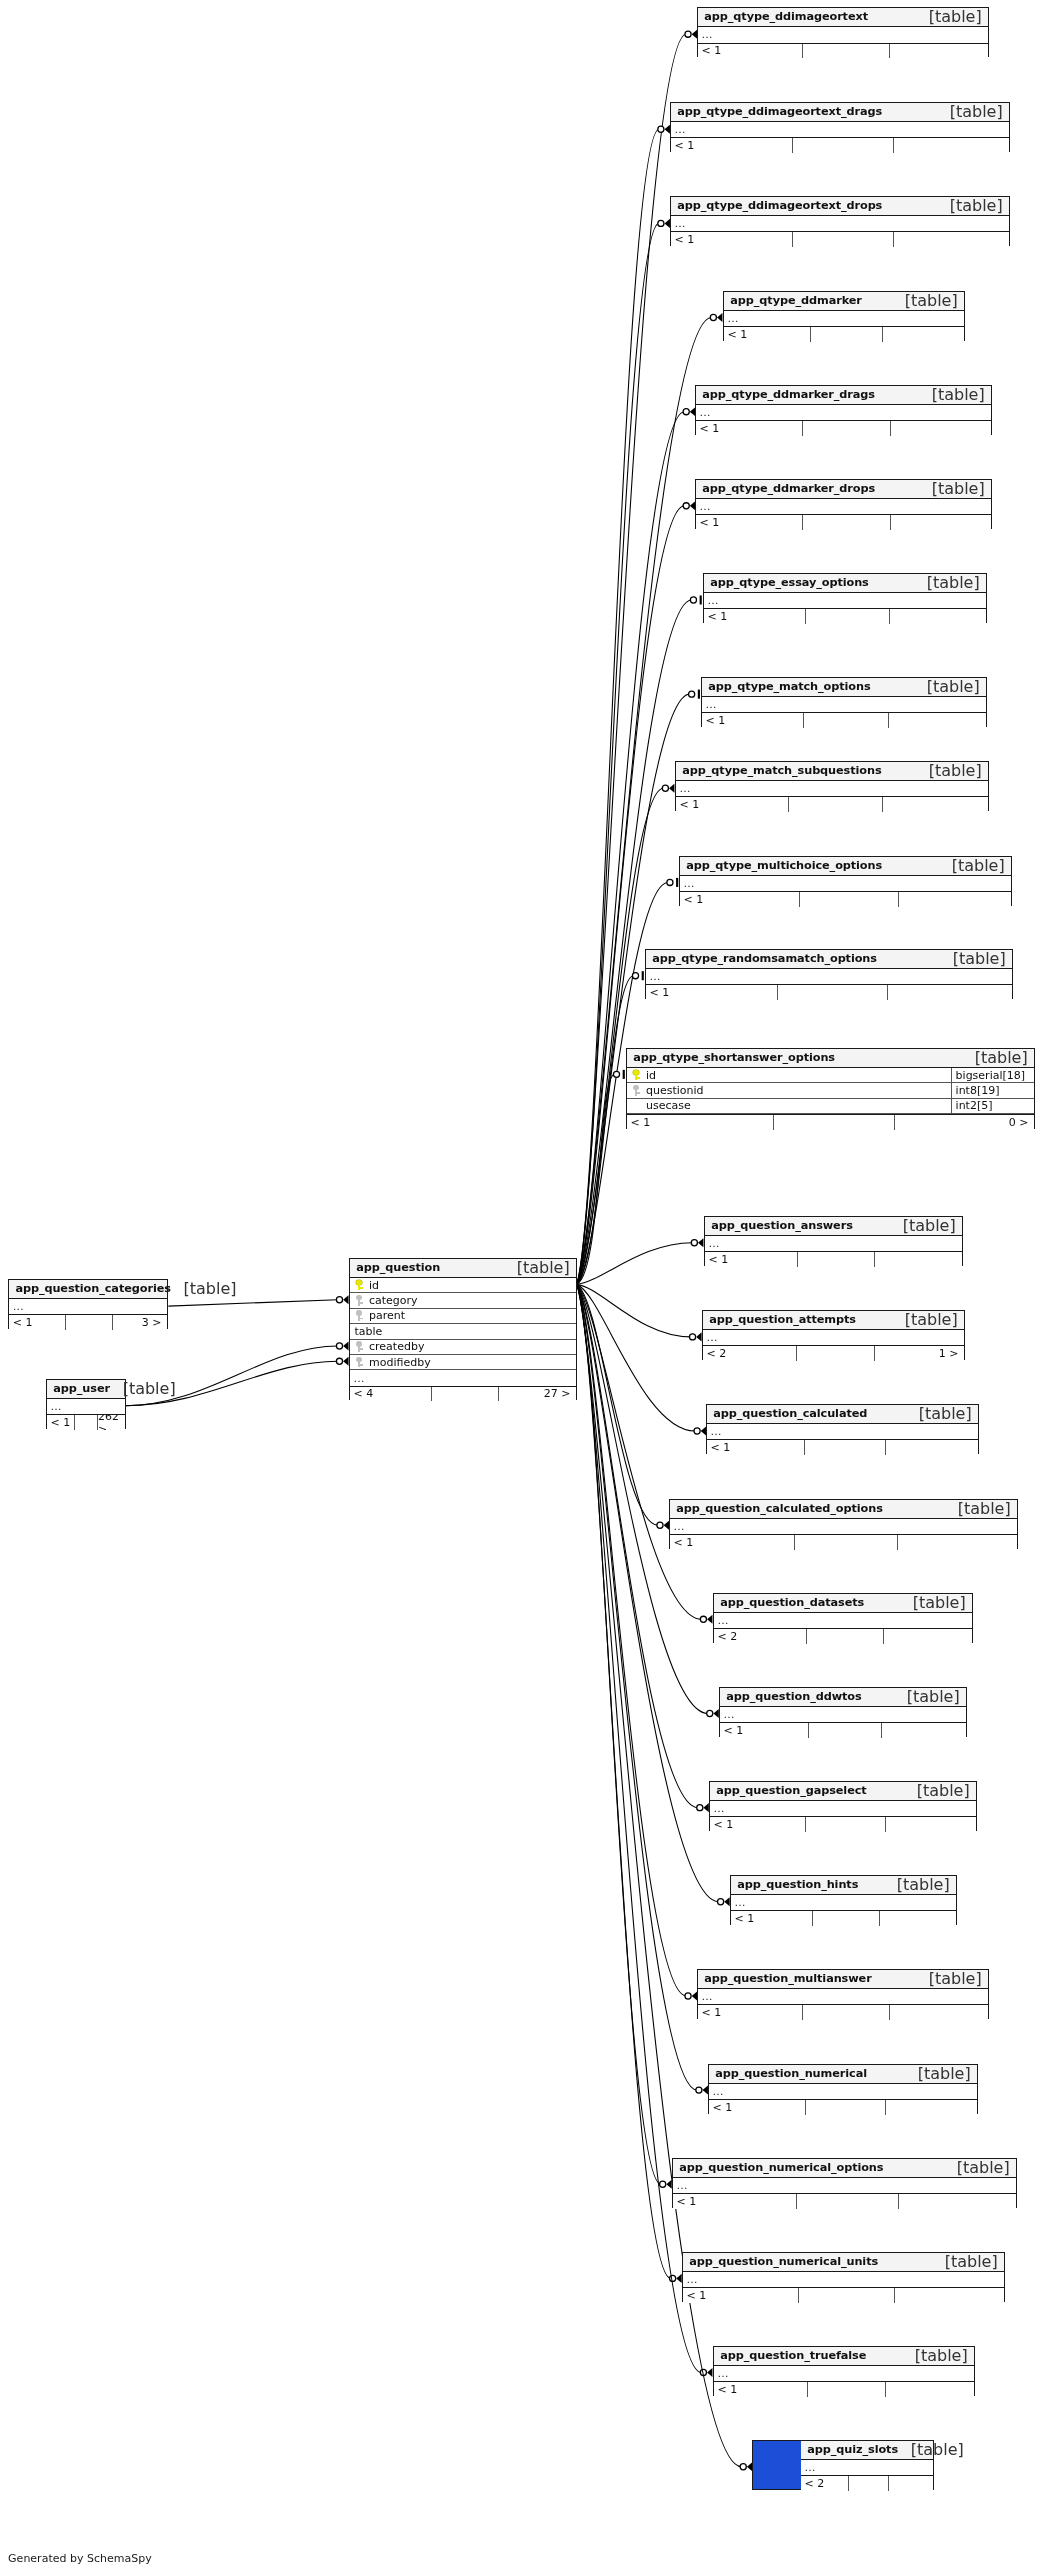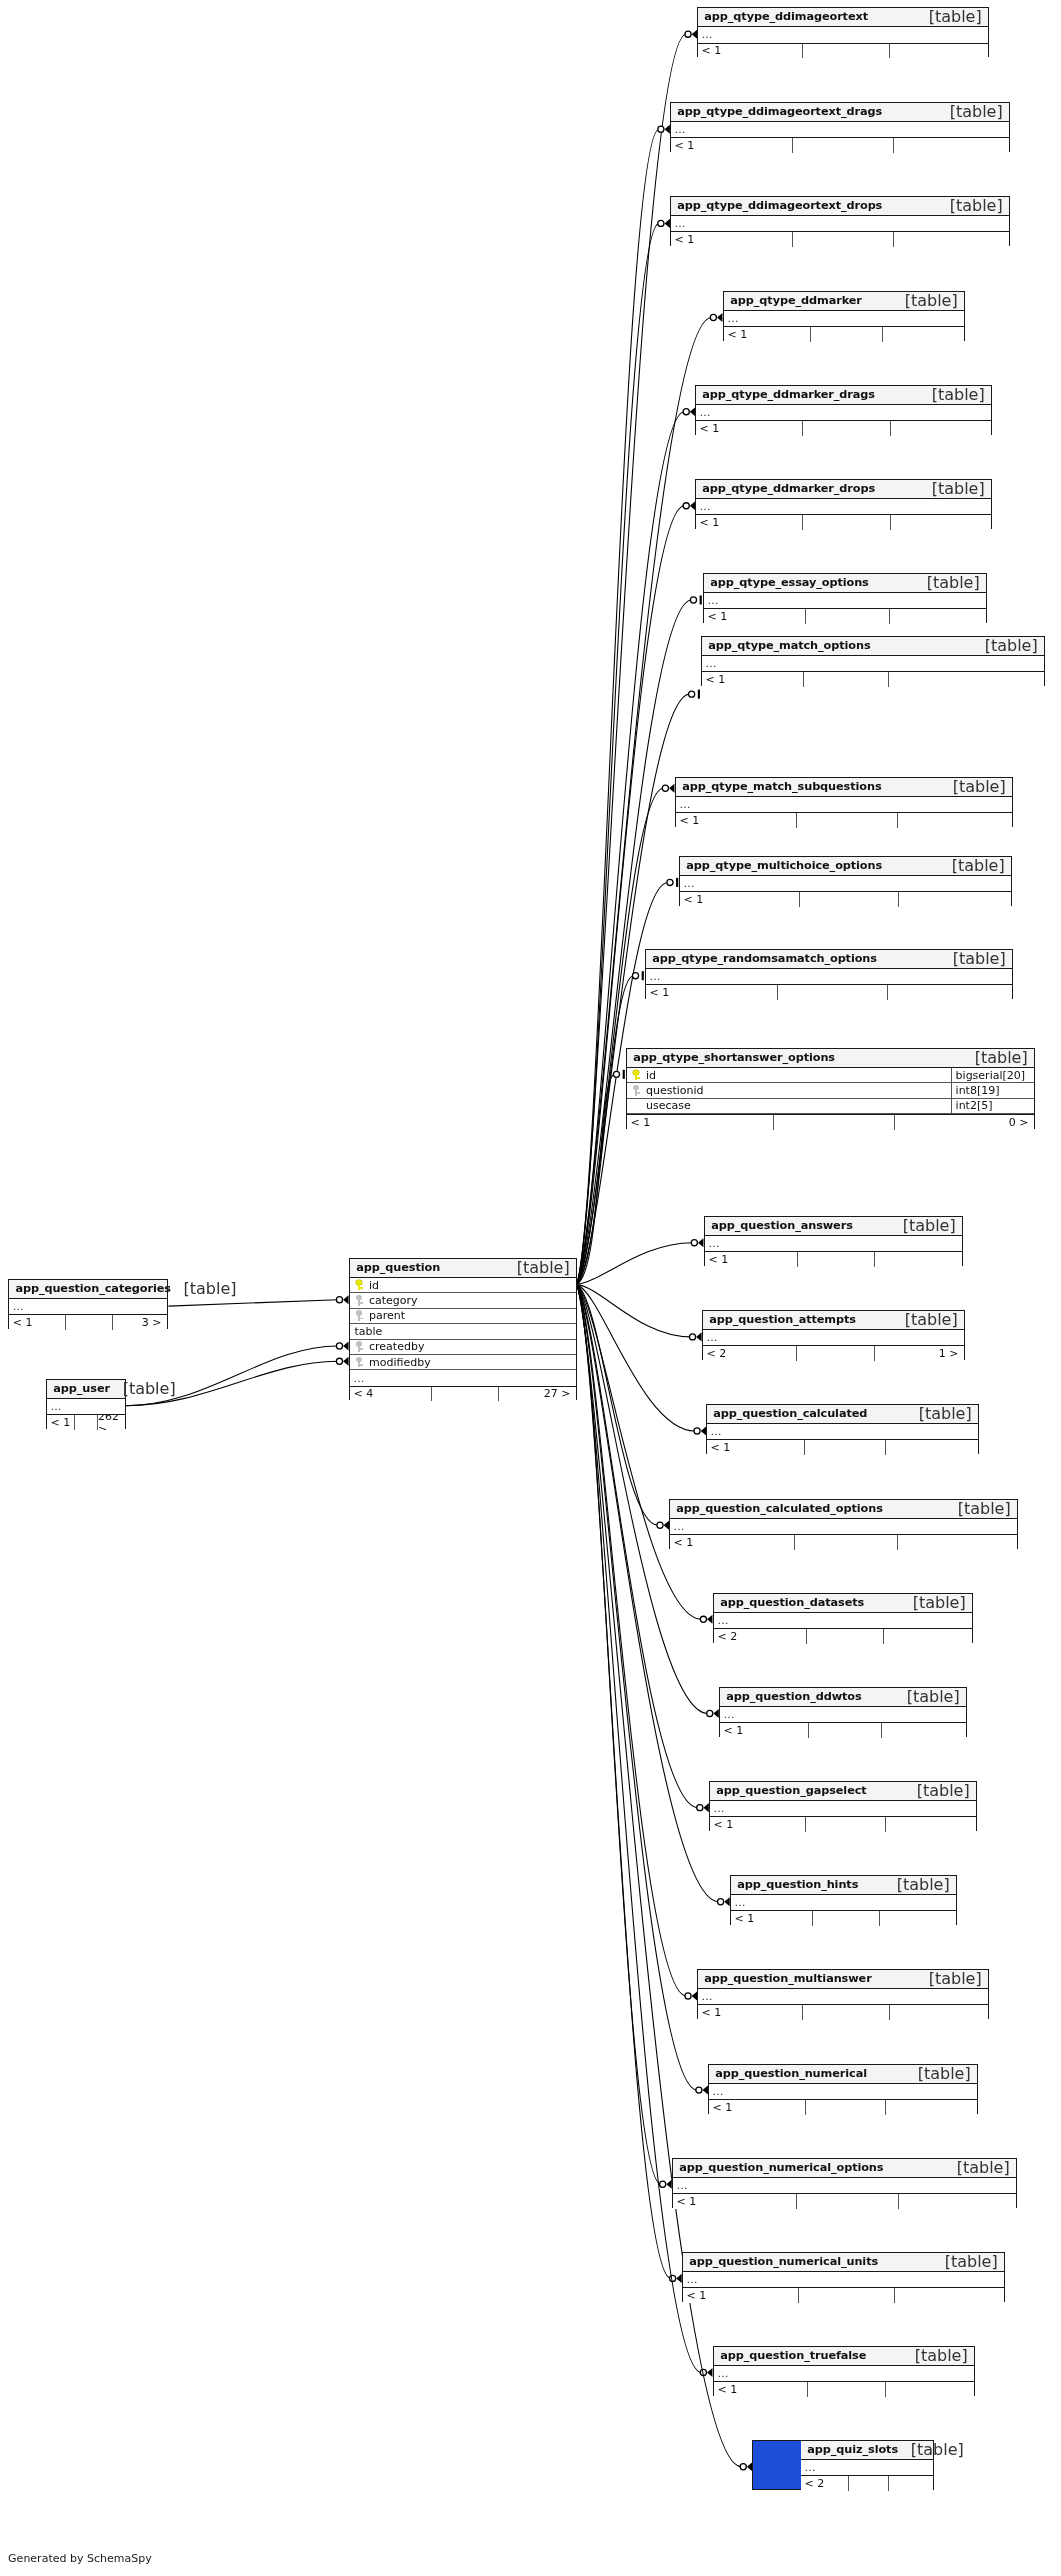--- a/index.html
+++ b/index.html
@@ -419,37 +419,37 @@
           <div class="row ellipsis">
             <span>…</span>
           </div>
         </div>
         <div class="footer-row">
           <span class="fcell f-left" style="width: 101px;">&lt; 1</span>
           <span class="fcell f-left" style="width: 84px;"></span>
           <span class="fcell f-right" style="width: 95px;"></span>
         </div>
       </div>
-      <div class="tbl" style="left: 701px; top: 636px; width: 344px; height: 50px;">
+      <div class="tbl" style="left: 701px; top: 677px; width: 286px; height: 50px;">
         <div class="tbl-head">
           <span class="tbl-name">app_qtype_match_options</span>
           <span class="tbl-kind">[table]</span>
         </div>
         <div class="tbl-body">
           <div class="row ellipsis">
             <span>…</span>
           </div>
         </div>
         <div class="footer-row">
           <span class="fcell f-left" style="width: 101px;">&lt; 1</span>
           <span class="fcell f-left" style="width: 85px;"></span>
           <span class="fcell f-right" style="width: 96px;"></span>
         </div>
       </div>
-      <div class="tbl" style="left: 675px; top: 761px; width: 338px; height: 50px; margin-top: 16px;">
+      <div class="tbl" style="left: 675px; top: 761px; width: 314px; height: 50px;">
         <div class="tbl-head">
           <span class="tbl-name">app_qtype_match_subquestions</span>
           <span class="tbl-kind">[table]</span>
         </div>
         <div class="tbl-body">
           <div class="row ellipsis">
             <span>…</span>
           </div>
         </div>
         <div class="footer-row">
@@ -498,21 +498,21 @@
         <div class="tbl-body">
           <div class="row-detail">
             <span class="c-name">
               <span class="keyicon key-pk">
                 <i class="kball"></i>
                 <i class="kstem"></i>
                 <i class="ktooth"></i>
               </span>
               <span>id</span>
             </span>
-            <span class="c-type">bigserial[20]</span>
+            <span class="c-type">bigserial[18]</span>
           </div>
           <div class="row-detail">
             <span class="c-name">
               <span class="keyicon key-fk">
                 <i class="kball"></i>
                 <i class="kstem"></i>
                 <i class="ktooth"></i>
               </span>
               <span>questionid</span>
             </span>

